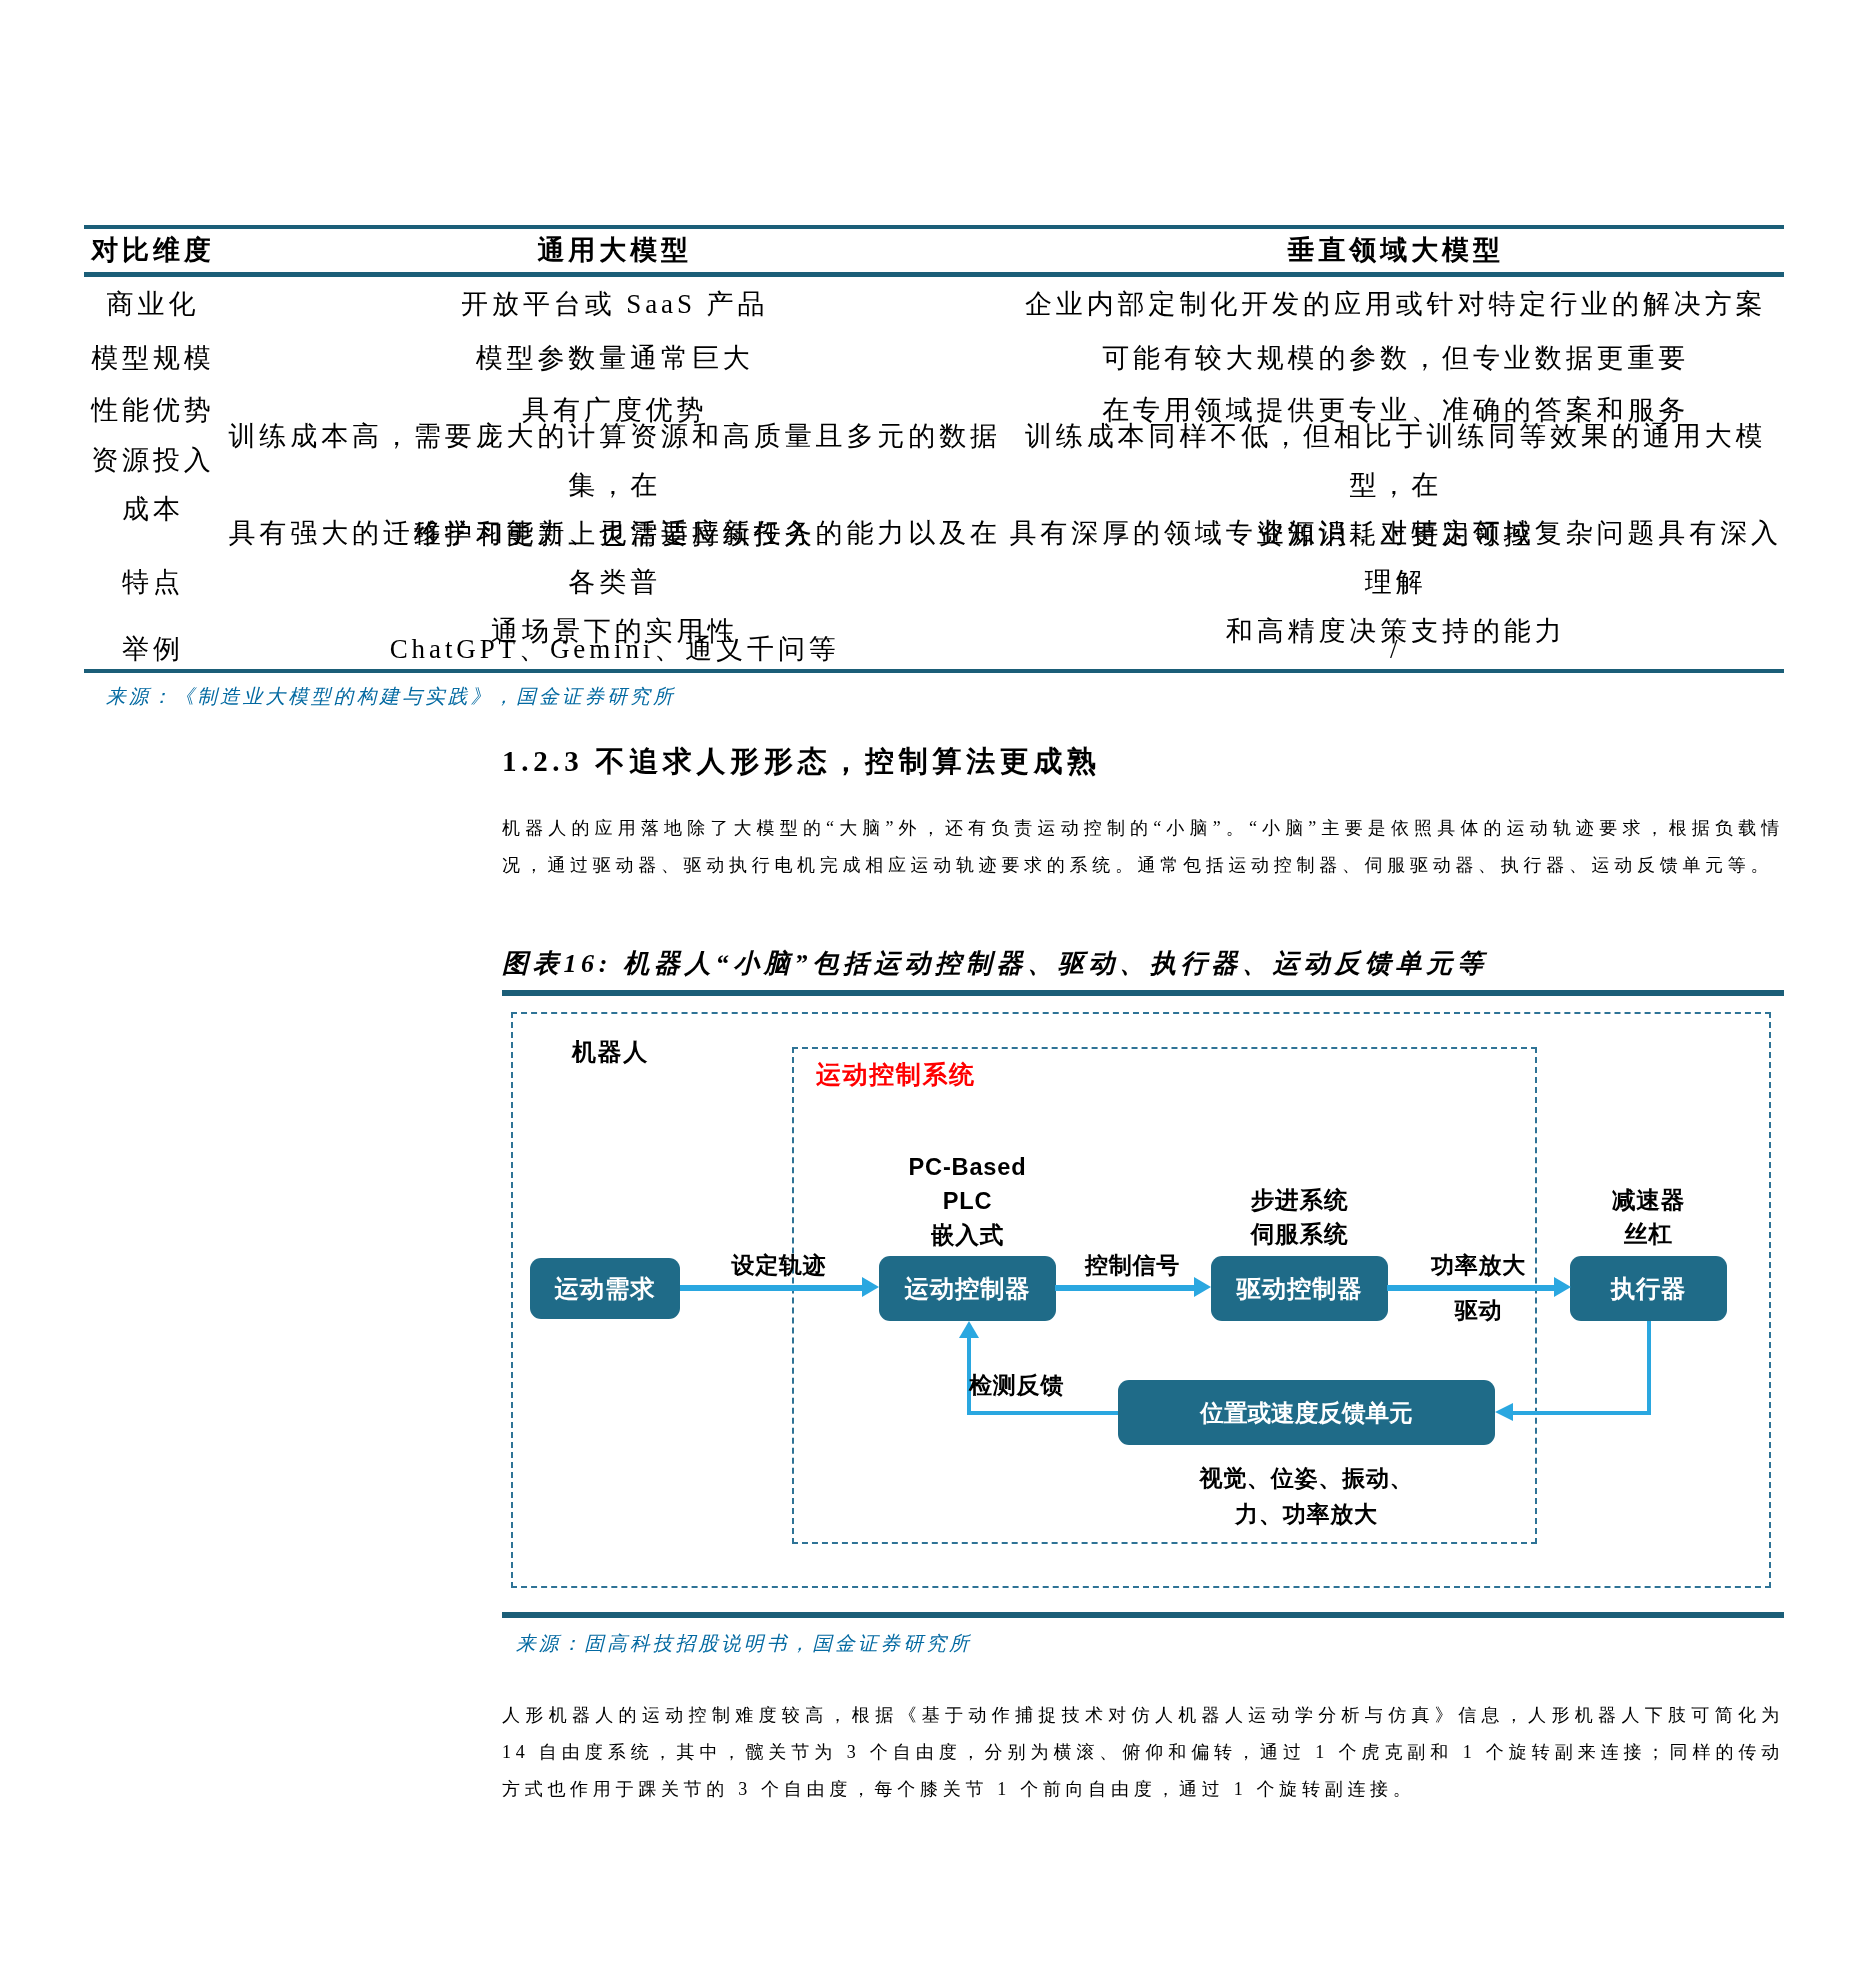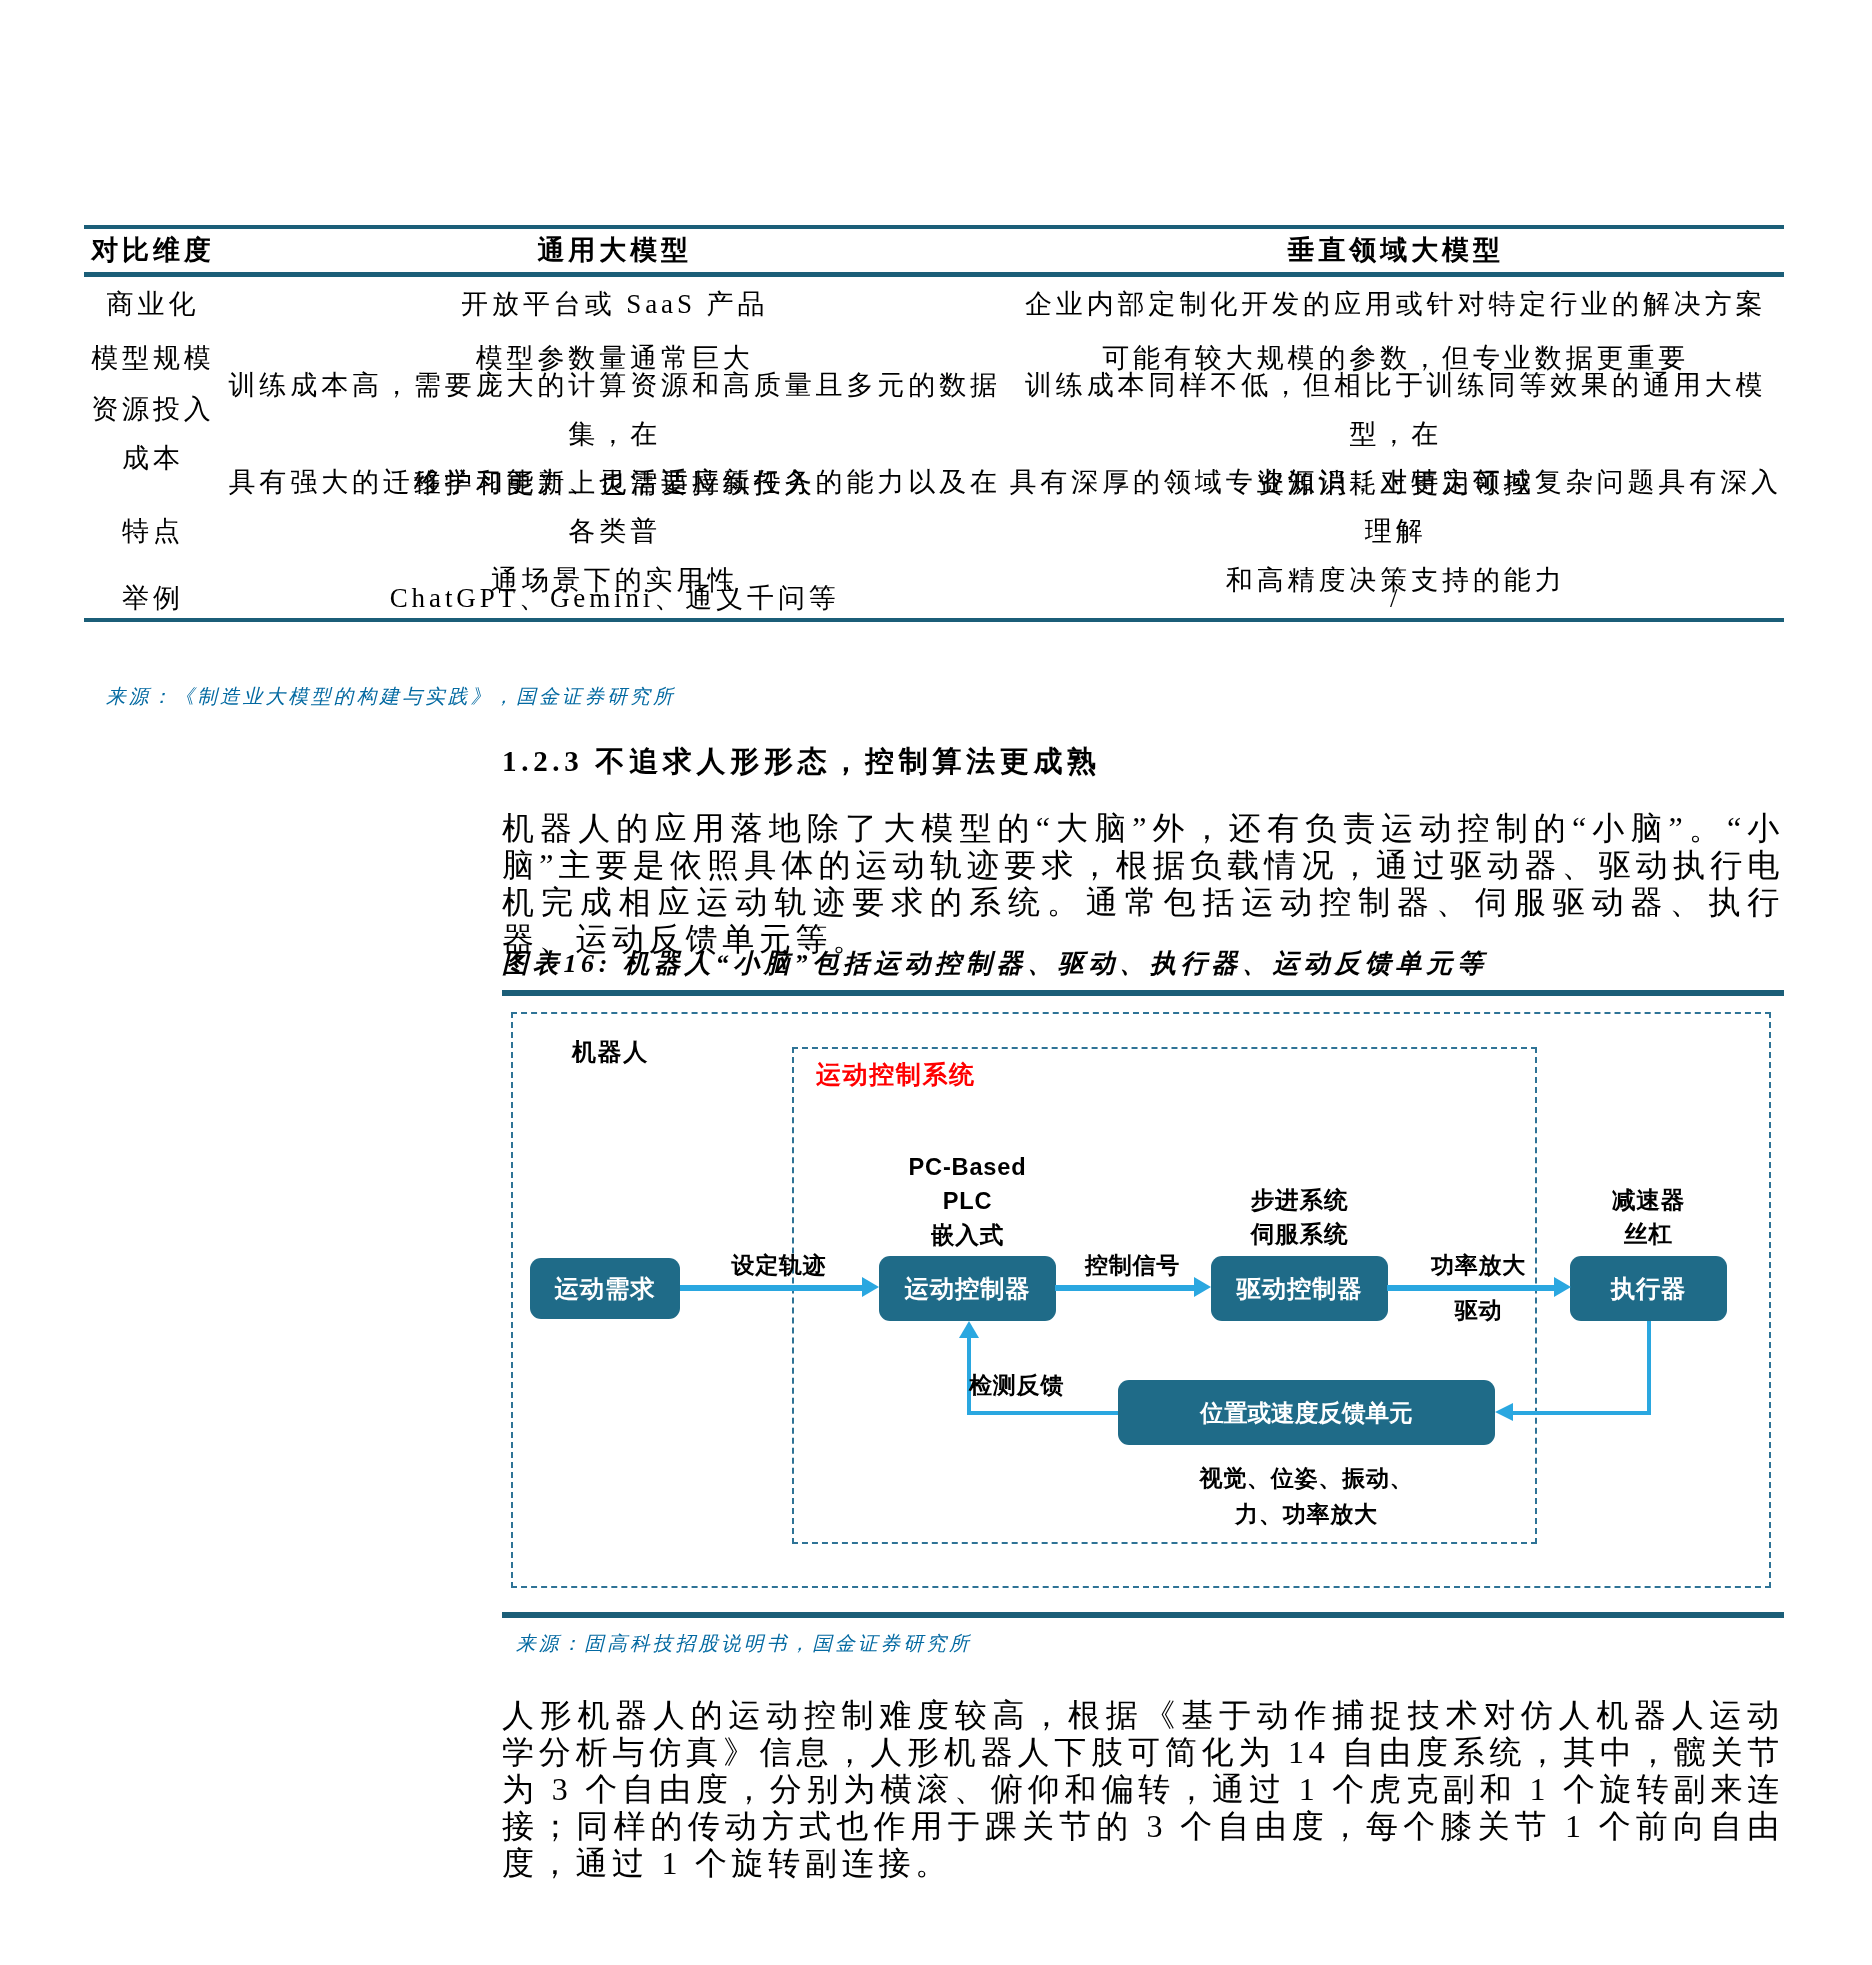--- a/index.html
+++ b/index.html
@@ -40,21 +40,21 @@
   .src1{left:94px;top:683px;}
   .src2{left:504px;top:1630px;}
 
   
   .heading{
     position:absolute;left:502px;top:742px;margin:0;
     font-size:29px;font-weight:bold;letter-spacing:4.7px;white-space:nowrap;
   }
   .para{
     position:absolute;left:502px;width:1282px;margin:0;
-    font-size:32px;letter-spacing:4.7px;line-height:37px;
+    font-size:18px;letter-spacing:4.7px;line-height:37px;
     text-align:justify;text-justify:inter-character;
   }
   .para1{top:810px;}
   .para2{top:1697px;}
 
   .fig-caption{
     position:absolute;left:502px;top:946px;
     font-size:26px;font-weight:bold;font-style:italic;letter-spacing:4.7px;
     white-space:nowrap;
   }
@@ -164,20 +164,25 @@
     <div class="t-row rh1">
       <div class="cell c1">商业化</div>
       <div class="cell c2">开放平台或 SaaS 产品</div>
       <div class="cell c3">企业内部定制化开发的应用或针对特定行业的解决方案</div>
     </div>
     <div class="t-row rh2">
       <div class="cell c1">模型规模</div>
       <div class="cell c2">模型参数量通常巨大</div>
       <div class="cell c3">可能有较大规模的参数，但专业数据更重要</div>
     </div>
+    <div class="t-row rh3">
+      <div class="cell c1">性能优势</div>
+      <div class="cell c2">具有广度优势</div>
+      <div class="cell c3">在专用领域提供更专业、准确的答案和服务</div>
+    </div>
     <div class="t-row rh4">
       <div class="cell c1">资源投入
 成本</div>
       <div class="cell c2">训练成本高，需要庞大的计算资源和高质量且多元的数据集，在
 维护和更新上也需要持续投入</div>
       <div class="cell c3">训练成本同样不低，但相比于训练同等效果的通用大模型，在
 资源消耗上更为可控</div>
     </div>
     <div class="t-row rh5">
       <div class="cell c1">特点</div>

